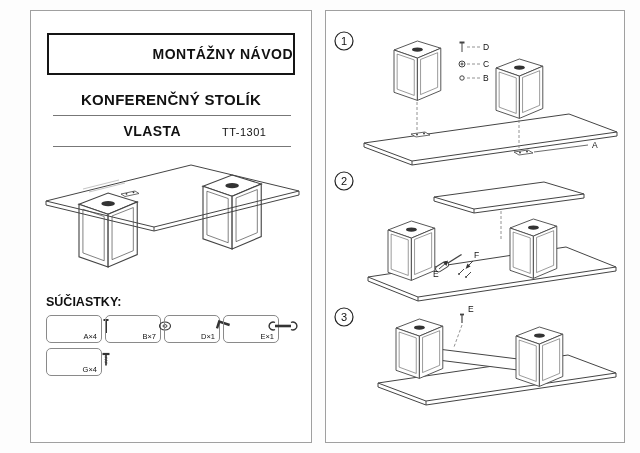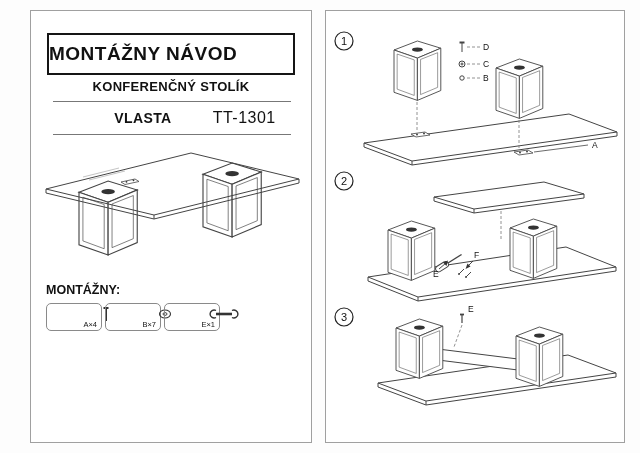--- a/index.html
+++ b/index.html
@@ -6,29 +6,29 @@
   body{
     width:640px;height:453px;position:relative;background:#fdfdfd;
     font-family:"Liberation Sans",sans-serif;color:#111;overflow:hidden;
   }
   .panel{position:absolute;top:10px;height:433px;background:#fff;
     border:1px solid #a0a0a0;box-sizing:border-box;}
   .panel.left{left:30px;width:282px;}
   .panel.right{left:325px;width:300px;}
 
   .title-box{margin:22px 16px 0;border:2px solid #151515;height:38px;
-    display:flex;align-items:center;justify-content:flex-start;
-    font-weight:bold;font-size:19px;letter-spacing:.5px;}
-  .subtitle{margin-top:4px;text-align:center;font-weight:bold;
-    font-size:13px;letter-spacing:.3px;}
+    display:flex;align-items:center;justify-content:flex-end;
+    font-weight:bold;font-size:14px;letter-spacing:.5px;}
+  .subtitle{margin-top:16px;text-align:center;font-weight:bold;
+    font-size:15px;letter-spacing:.3px;}
   .rule{border-top:1px solid #777;margin:7px 20px 0 22px;height:0;}
   .model-line{margin-top:7px;display:flex;justify-content:center;
     align-items:baseline;gap:9px;}
   .model-name{font-weight:bold;font-size:14px;letter-spacing:.4px;margin-left:48px;}
-  .model-code{font-size:16px;letter-spacing:.5px;margin-left:32px;}
+  .model-code{font-size:11px;letter-spacing:.5px;margin-left:32px;}
 
   .table-art{display:block;margin:14px 0 0 0;}
 
   .parts-heading{margin:2px 0 6px 15px;font-weight:bold;font-size:12.5px;}
   .parts-grid{margin-left:15px;width:252px;display:flex;flex-wrap:wrap;}
   .part-box{position:relative;width:56px;height:28px;border:1px solid #8a8a8a;
     border-radius:5px;margin:0 3px 5px 0;box-sizing:border-box;padding-left:39px;}
   .part-box svg{display:block;margin:2px auto 0;}
   .part-label{position:absolute;right:4px;bottom:1px;font-size:7.5px;}
 
@@ -76,44 +76,58 @@
         <line x1="52" y1="28" x2="88" y2="19"></line>
         <line x1="58" y1="31" x2="94" y2="22"></line>
       </g>
       <g>
         <polygon points="90,33 104,30 108,32.5 94,35.5" stroke="#444" stroke-width="0.8" fill="#fff"></polygon>
         <circle cx="95.5" cy="32.8" r="0.9" fill="#333"></circle>
         <circle cx="102.5" cy="31.3" r="0.9" fill="#333"></circle>
       </g>
     </svg>
 
-    <div class="parts-heading">MONTÁŽNY:</div>
+    <div class="parts-heading">SÚČIASTKY:</div>
 
     <div class="parts-grid">
       <div class="part-box">
         <svg viewBox="0 0 40 16" width="40" height="16">
           <line x1="20" y1="2" x2="20" y2="15" stroke="#333" stroke-width="2"></line>
           <line x1="17.5" y1="2" x2="22.5" y2="2" stroke="#333" stroke-width="2"></line>
         </svg>
         <span class="part-label">A×4</span>
       </div>
       <div class="part-box">
         <svg viewBox="0 0 40 16" width="40" height="16">
           <ellipse cx="20" cy="8" rx="5.5" ry="4" fill="none" stroke="#333" stroke-width="1.1"></ellipse>
           <ellipse cx="20" cy="8" rx="2" ry="1.4" fill="none" stroke="#333" stroke-width="0.9"></ellipse>
         </svg>
         <span class="part-label">B×7</span>
+      </div>
+      <div class="part-box">
+        <svg viewBox="0 0 40 16" width="40" height="16">
+          <path d="M14,12 L14,5 L25,5" fill="none" stroke="#333" stroke-width="2.4" transform="rotate(18 19 8)"></path>
+        </svg>
+        <span class="part-label">D×1</span>
       </div>
       <div class="part-box">
         <svg viewBox="0 0 40 16" width="40" height="16">
           <line x1="12" y1="8" x2="28" y2="8" stroke="#333" stroke-width="2.6"></line>
           <path d="M12,4.5 a4,4 0 1 0 0,7" fill="none" stroke="#333" stroke-width="1.4"></path>
           <path d="M28,4.5 a4,4 0 1 1 0,7" fill="none" stroke="#333" stroke-width="1.4"></path>
         </svg>
         <span class="part-label">E×1</span>
+      </div>
+      <div class="part-box">
+        <svg viewBox="0 0 40 16" width="40" height="16">
+          <line x1="16.5" y1="3" x2="23.5" y2="3" stroke="#333" stroke-width="2.2"></line>
+          <line x1="20" y1="3" x2="20" y2="14.5" stroke="#333" stroke-width="1.7"></line>
+          <path d="M18.6,6 l2.8,1 M18.6,8.5 l2.8,1 M18.6,11 l2.8,1" stroke="#333" stroke-width="0.7"></path>
+        </svg>
+        <span class="part-label">G×4</span>
       </div>
     </div>
   </div>
 
   <div class="panel right">
     <svg class="steps" viewBox="0 0 298 431" width="298" height="431">
 
       <g>
         <circle cx="18" cy="30" r="9" fill="none" stroke="#222" stroke-width="1.2"></circle>
         <text x="18" y="34" text-anchor="middle" font-size="11" fill="#111">1</text>

